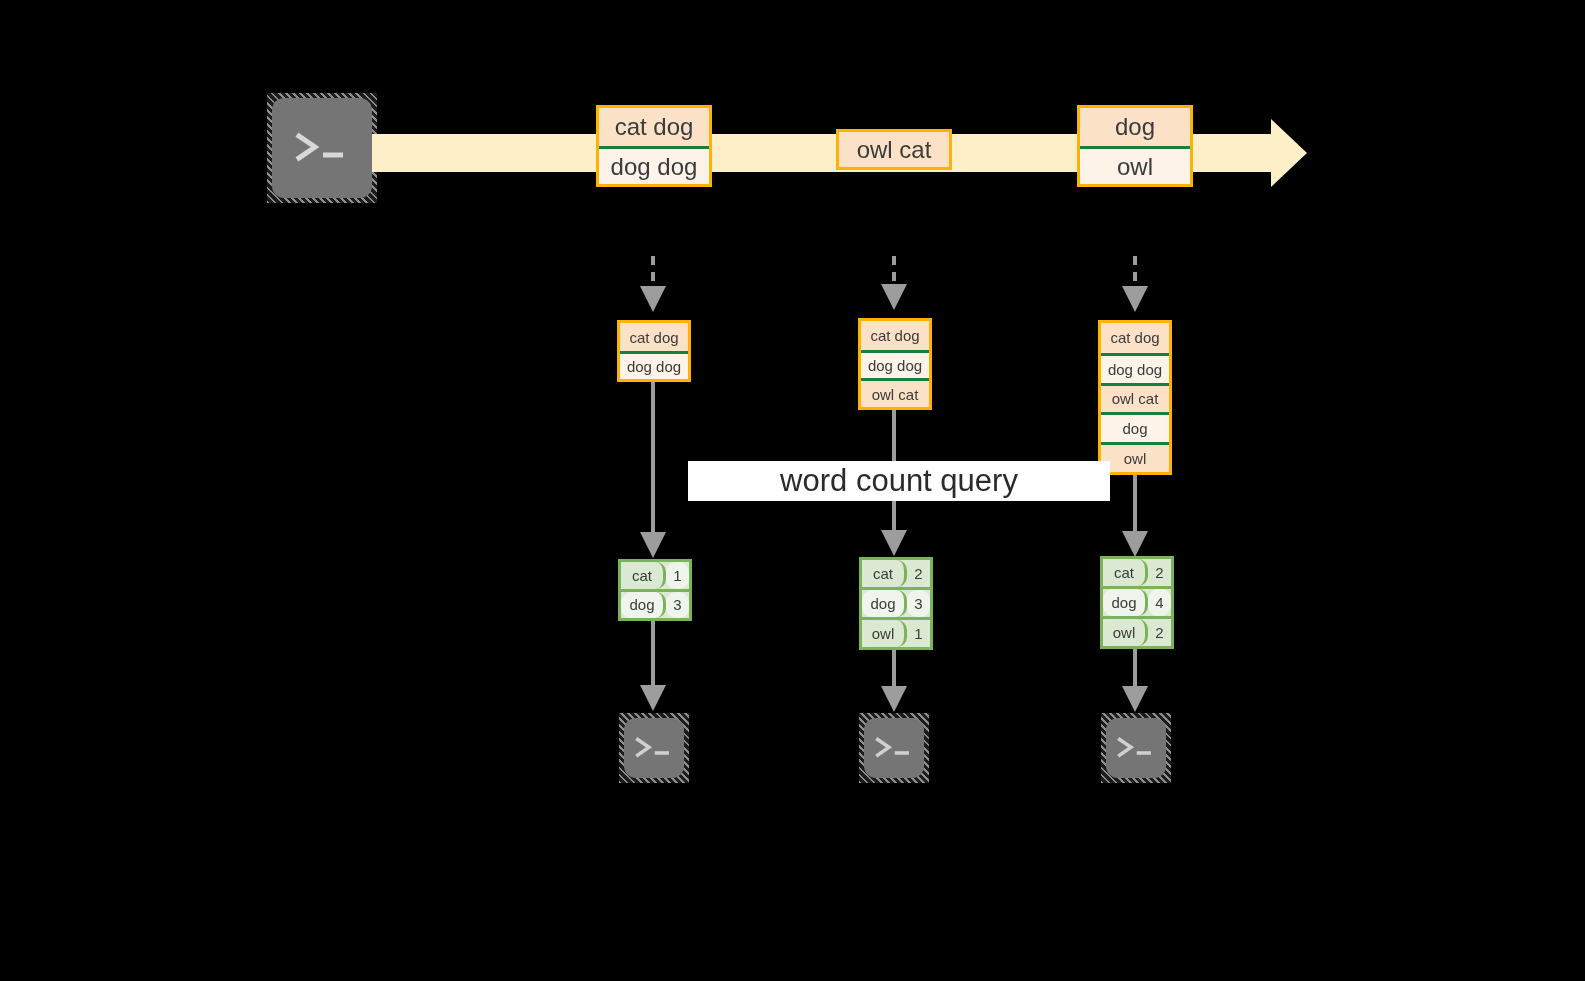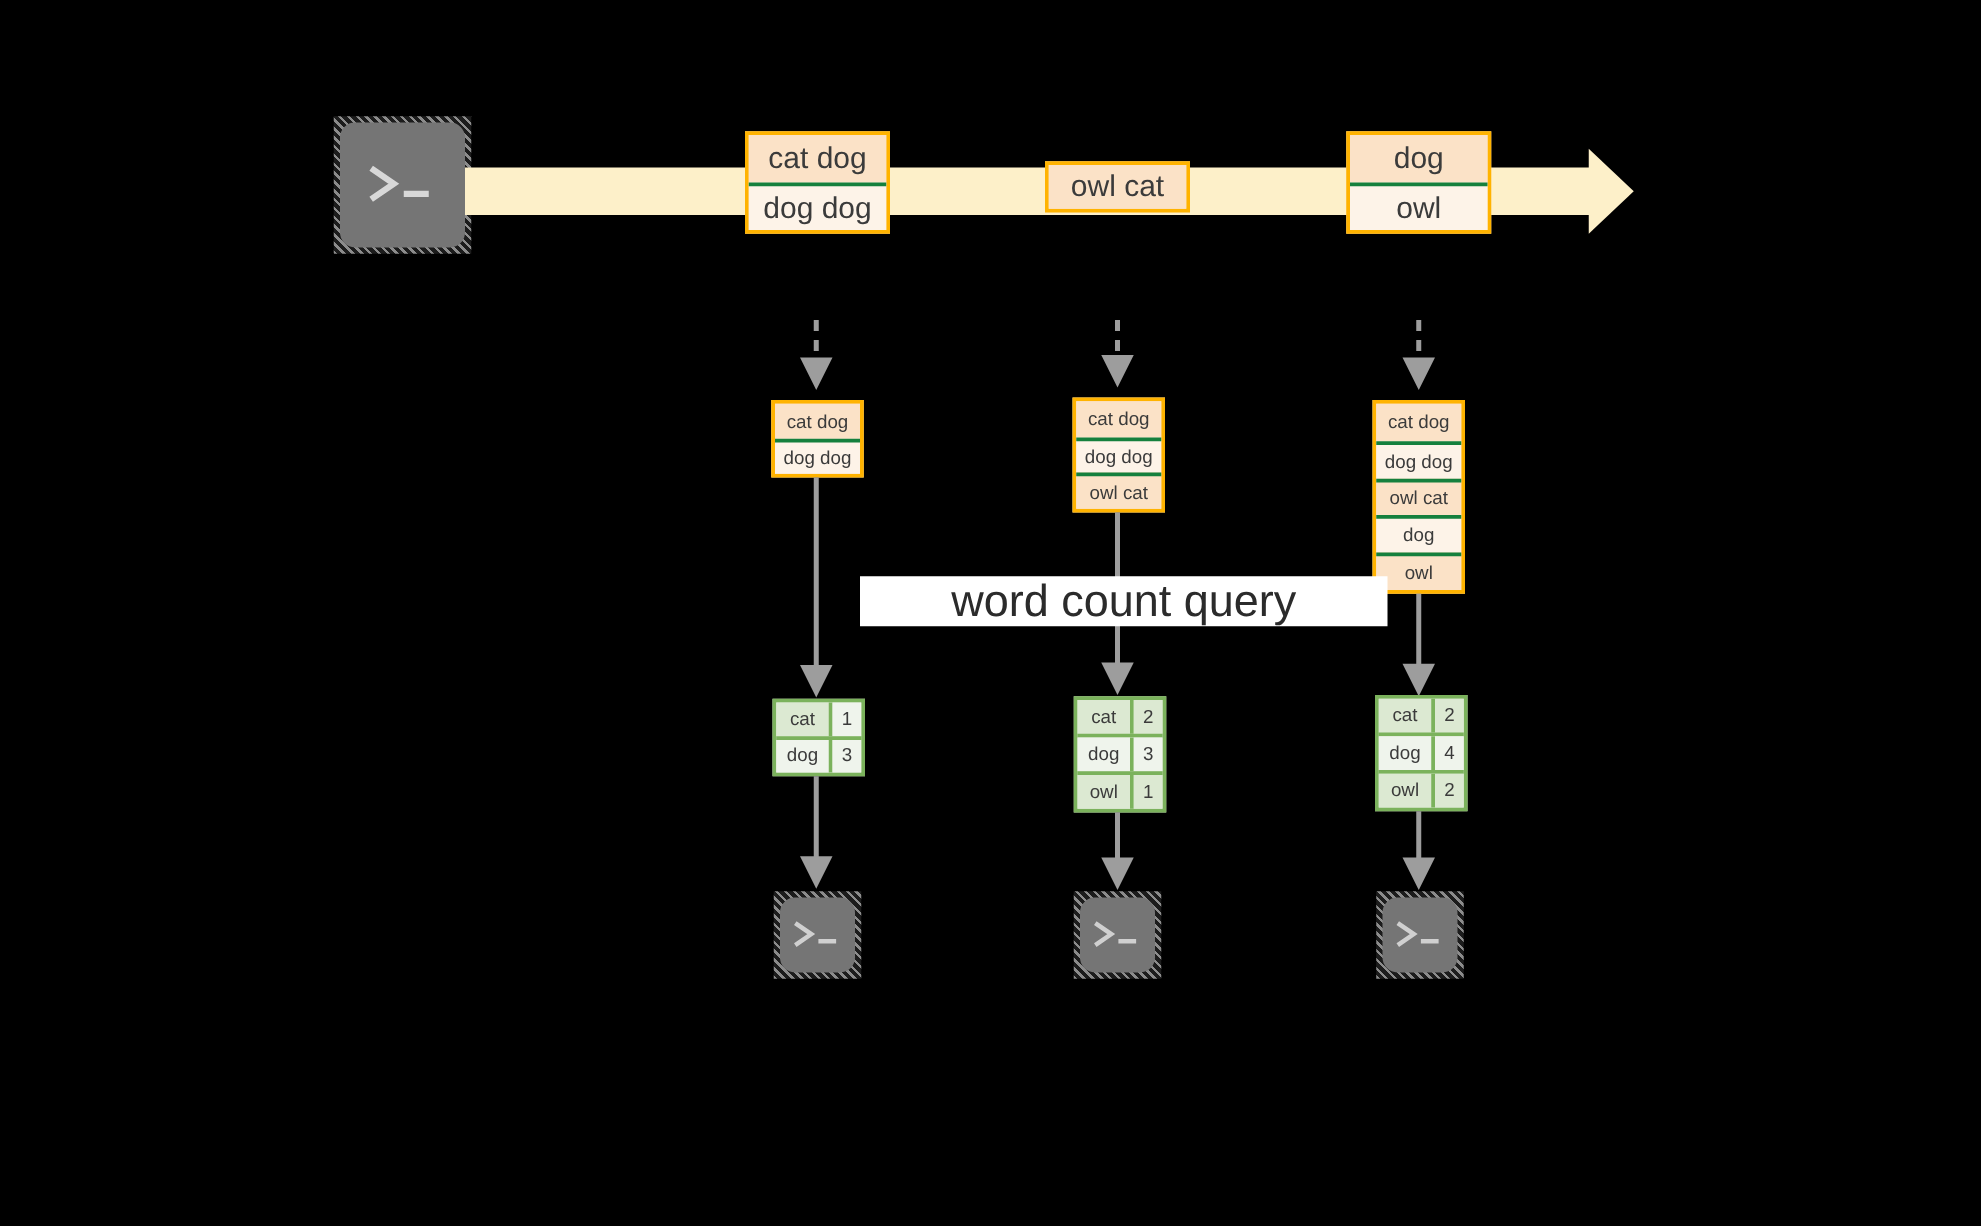--- a/index.html
+++ b/index.html
@@ -28,21 +28,21 @@
   .rbox .row + .row{border-top:3px solid #15803d;}
   .shade-a{background:#fbe2c7;}
   .shade-b{background:#fdf3e8;}
 
   
   .gbox{position:absolute;border:3px solid #7bb25c;box-sizing:border-box;
     background:#dde9d3;display:flex;flex-direction:column;}
   .gbox .grow{display:flex;flex:1 1 auto;box-sizing:border-box;}
   .gbox .grow + .grow{border-top:3px solid #7bb25c;}
   .gbox .gk,.gbox .gv{display:flex;align-items:center;justify-content:center;
-    color:#3b3b3b;box-sizing:border-box;white-space:nowrap;}
+    color:#3b3b3b;box-sizing:border-box;white-space:nowrap;border-radius:10px;}
   .gbox .gk{border-right:3px solid #7bb25c;}
   .gk-a{background:#dce9d2;} .gk-b{background:#eff4ec;}
   .gv-a{background:#dce9d2;} .gv-b{background:#eff4ec;}
 
   
   .vline{position:absolute;background:#9d9d9d;width:4px;}
   .vdash{position:absolute;width:4px;
     background-image:linear-gradient(#9d9d9d 55%,rgba(0,0,0,0) 0);
     background-size:4px 16px;}
   .vhead{position:absolute;width:0;height:0;
@@ -192,15 +192,15 @@
 
   <div class="term" style="left:1101px;top:713px;width:70px;height:70px;">
     <div class="inner">
       <svg width="44" height="26" viewBox="0 0 62 36">
         <path d="M8 6 L24 17 L8 28" fill="none" stroke="#d0d0d0" stroke-width="5" stroke-linecap="square"></path>
         <path d="M32 25 L52 25" fill="none" stroke="#d0d0d0" stroke-width="5"></path>
       </svg>
     </div>
   </div>
 
-  <div class="qlabel" style="left:688px;top:461px;width:422px;height:40px;font-size:36px;">word count query</div>
+  <div class="qlabel" style="left:688px;top:461px;width:422px;height:40px;font-size:31px;">word count query</div>
 
 </div>
 
 </body></html>

